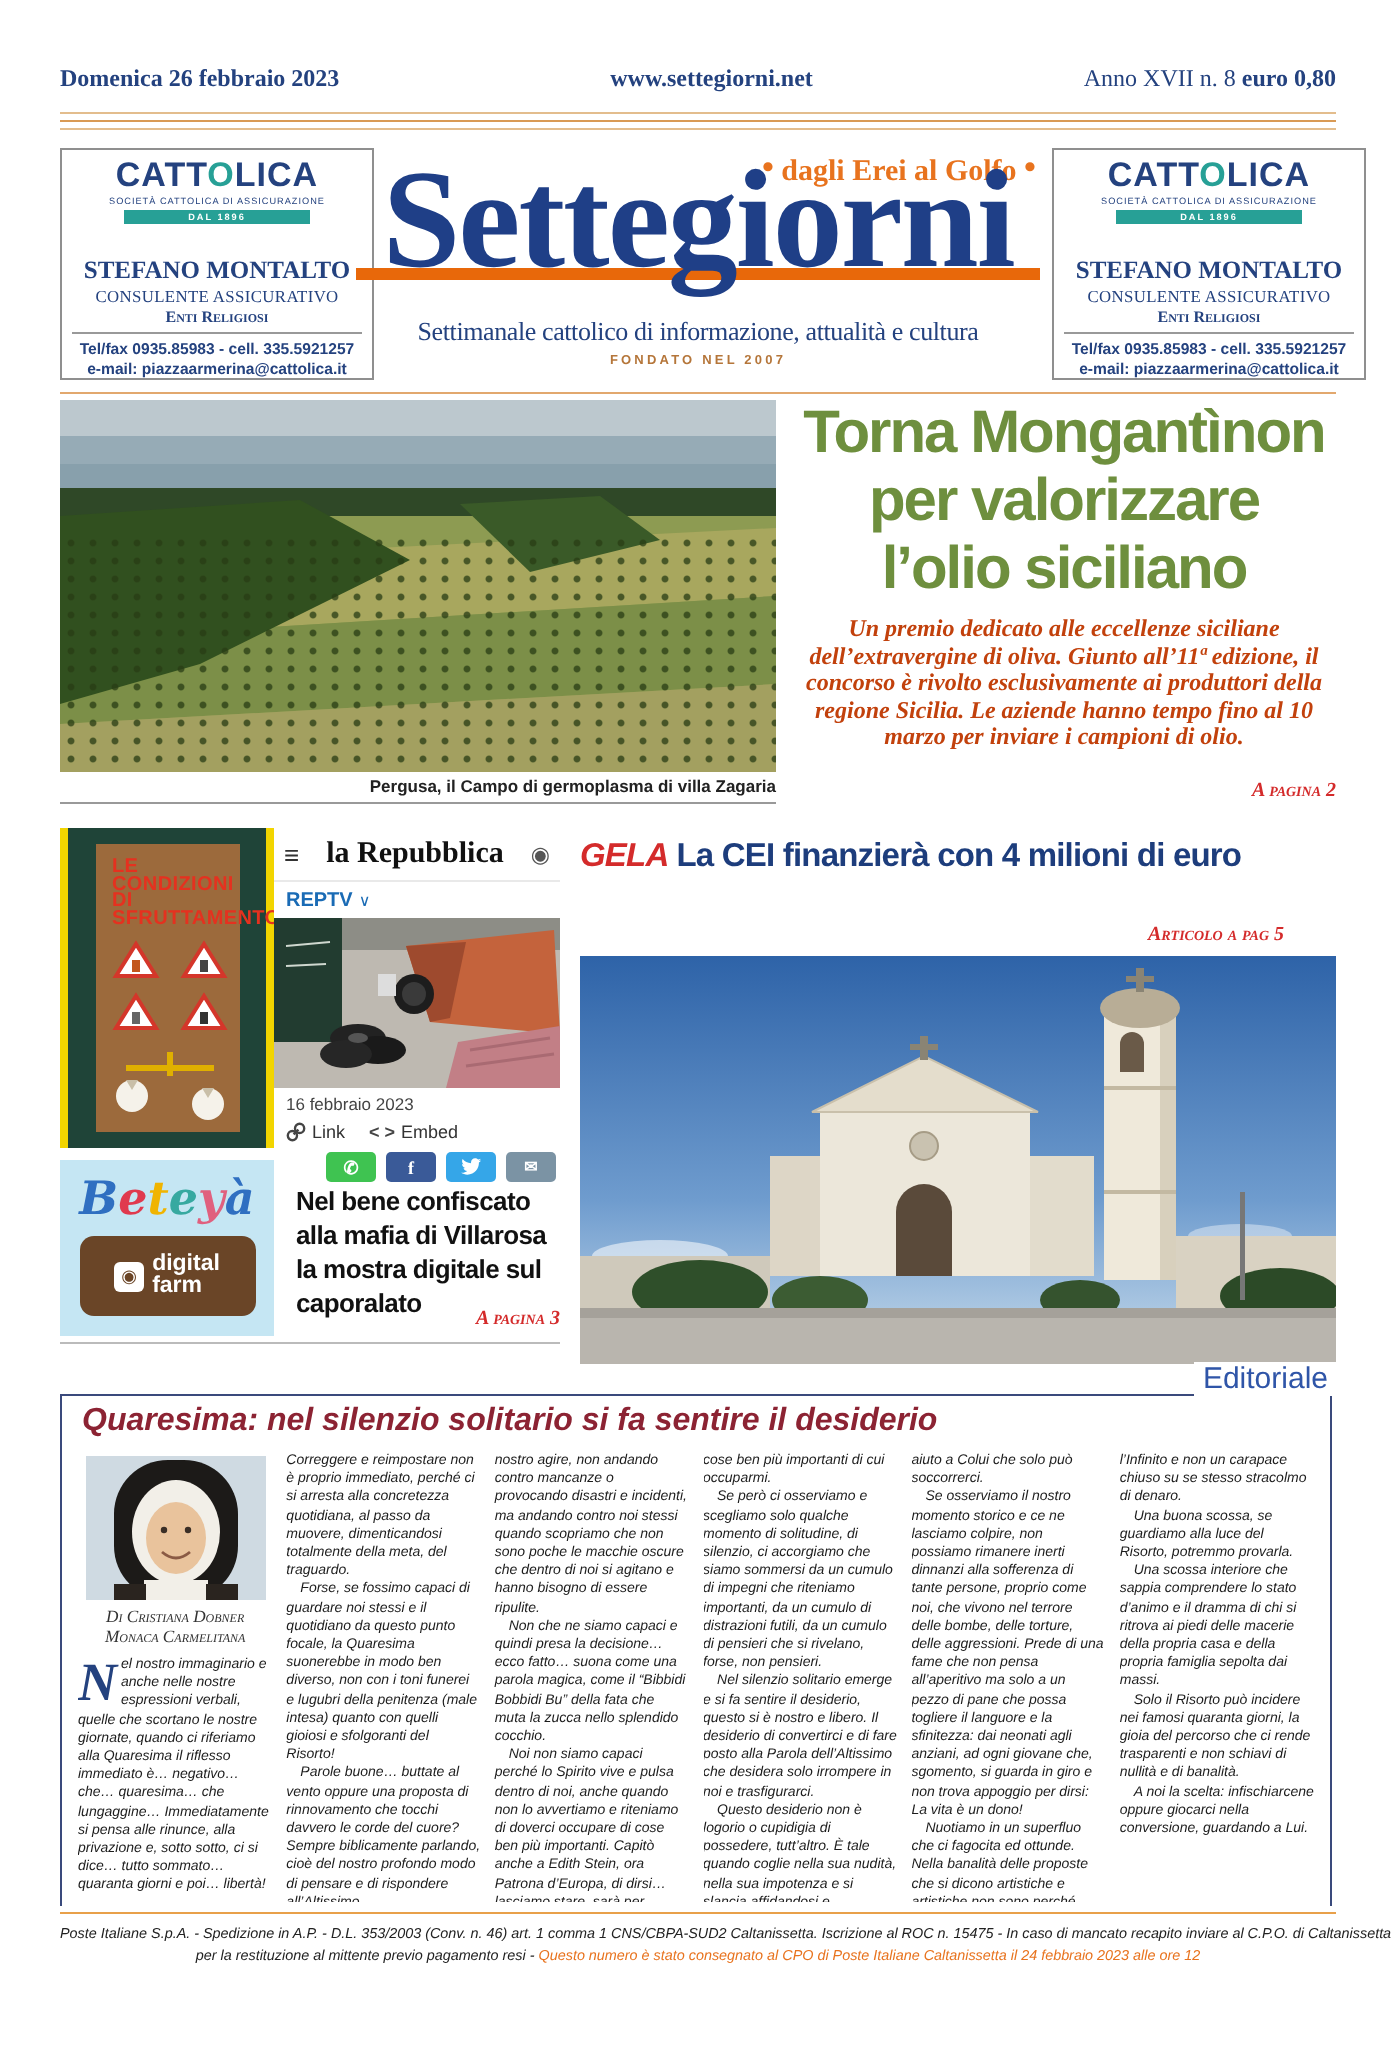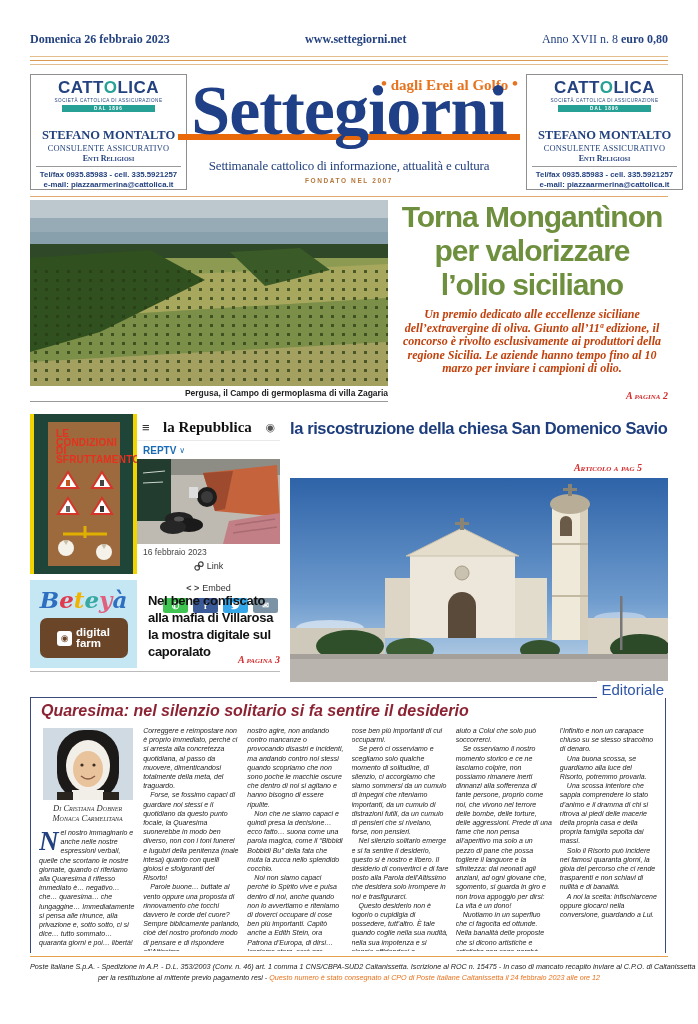--- a/index.html
+++ b/index.html
@@ -63,21 +63,21 @@
   .ephead{height:26px;display:flex;align-items:center;justify-content:space-between;
           padding:0 5px;border-bottom:1px solid #e9e9e9;}
   .ephead .mi{font-size:13px;color:#333;}
   .ephead .br{font-family:"Liberation Serif",serif;font-weight:bold;font-size:15px;color:#111;}
   .ephead .ac{font-size:11px;color:#555;}
   .reptv{height:18px;display:flex;align-items:center;padding:0 6px;color:#1a6bb5;
          font-weight:bold;font-size:10px;}
   .reptv .ch{font-size:8px;margin-left:3px;font-weight:normal;}
   .thumb{position:relative;width:143px;height:85px;overflow:hidden;}
   .edate{font-size:8.5px;color:#444;padding:3px 6px 1px;}
-  .elinks{display:flex;align-items:center;gap:12px;padding:3px 6px;font-size:9px;color:#333;flex-direction:column;}
+  .elinks{display:flex;align-items:center;gap:12px;padding:3px 6px;font-size:9px;color:#333;}
   .elinks .lk{display:flex;align-items:center;gap:3px;}
   .eicons{display:flex;justify-content:flex-end;gap:5px;padding:2px 2px 0 0;}
   .sbtn{width:25px;height:15px;border-radius:2.5px;display:flex;align-items:center;
         justify-content:center;color:#fff;font-size:9px;font-weight:bold;}
   .wa{background:#3fc351;} .fb{background:#3a5a98;font-family:"Liberation Serif",serif;}
   .tw{background:#35a6e8;} .ml{background:#7b93a4;font-size:8px;}
   .betya{top:580px;left:30px;width:107px;height:88px;background:#c5e6f3;text-align:center;
          padding-top:8px;box-sizing:border-box;}
   .betya .line{font-family:"DejaVu Serif",serif;font-style:italic;font-weight:bold;font-size:23px;
                line-height:24px;}
@@ -295,21 +295,21 @@
       <span class="tx"><span>digital</span><br><span>farm</span></span>
     </div>
   </div>
 
   <div class="abs brief-h">Nel bene confiscato alla mafia di Villarosa la mostra digitale sul caporalato</div>
   <div class="abs pref brief-pref">A pagina 3</div>
   <div class="abs left-rule"></div>
 
   <div class="abs gela">
     <div class="hl">
-      <div>la riscostruzione della chiesa San Domenico Savio</div>
+      <div><span class="kick">GELA</span><span>La CEI finanzierà con 4 milioni di euro</span></div>
     </div>
   </div>
   <div class="abs pref gela-pref">Articolo a pag 5</div>
 
   <div class="abs church">
     <svg width="378" height="204" viewBox="0 0 378 204">
       <defs>
         <linearGradient id="sky" x1="0" y1="0" x2="0" y2="1">
           <stop offset="0" stop-color="#2e63a8"></stop>
             <stop offset=".6" stop-color="#6f9cce"></stop>

